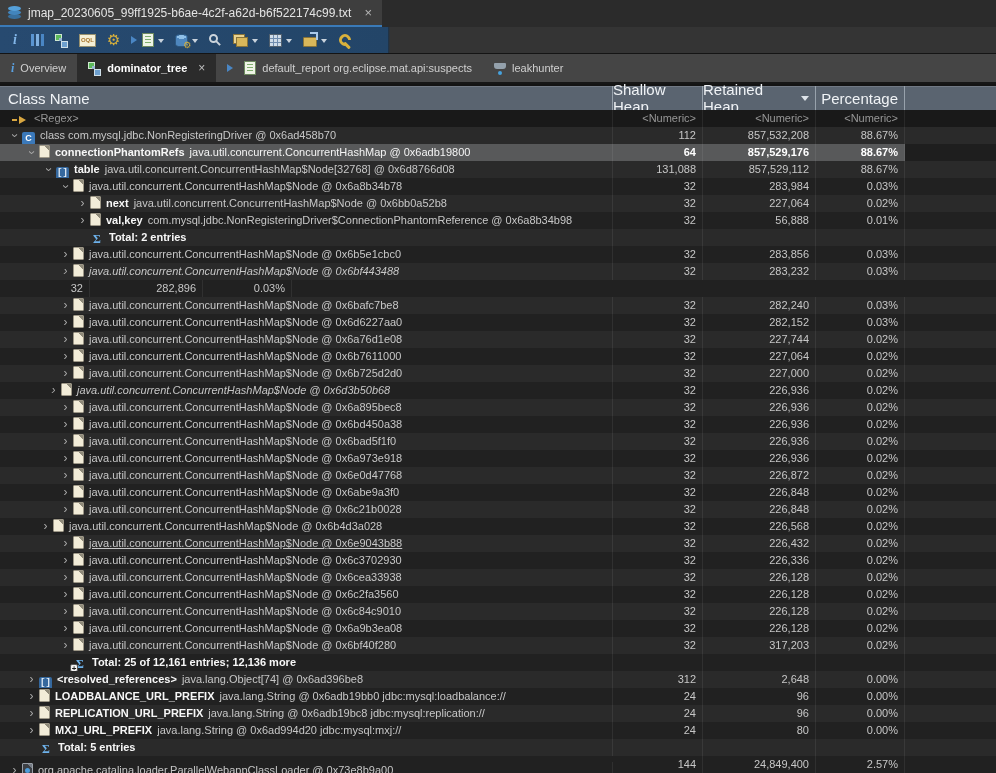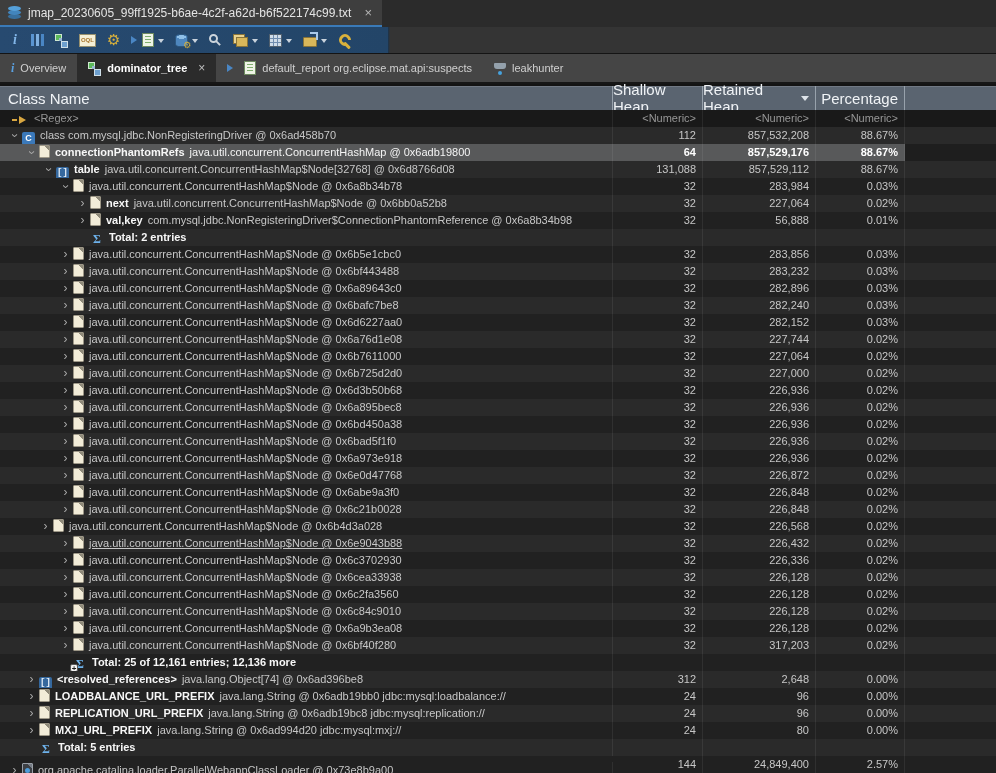--- a/index.html
+++ b/index.html
@@ -279,28 +279,27 @@
           <div class="fillc"></div>
         </div>
         <div class="trow dark">
           <div class="cell name" style="padding-left: 58px;"><span class="chev closed">›</span><i class="ric page"></i><span class="rest">java.util.concurrent.ConcurrentHashMap$Node @ 0x6b5e1cbc0</span></div>
           <div class="cell num c0">32</div>
           <div class="cell num c1">283,856</div>
           <div class="cell num c2">0.03%</div>
           <div class="fillc"></div>
         </div>
         <div class="trow light">
-          <div class="cell name" style="padding-left: 58px;"><span class="chev closed">›</span><i class="ric page"></i><span class="rest">java.util.concurrent.ConcurrentHashMap$Node @ 0x6bf443488</span></div>
+          <div class="cell name" style="padding-left: 58px; font-style: italic;"><span class="chev closed">›</span><i class="ric page"></i><span class="rest">java.util.concurrent.ConcurrentHashMap$Node @ 0x6bf443488</span></div>
           <div class="cell num c0">32</div>
           <div class="cell num c1">283,232</div>
           <div class="cell num c2">0.03%</div>
           <div class="fillc"></div>
         </div>
         <div class="trow dark">
-          <div class="cell name" style="padding-left: 58px;"><span class="chev closed">›</span><i class="ric page"></i><span class="rest">java.util.concurrent.ConcurrentHashMap$Node @ 0x6a89643c0</span></div>
           <div class="cell num c0">32</div>
           <div class="cell num c1">282,896</div>
           <div class="cell num c2">0.03%</div>
           <div class="fillc"></div>
         </div>
         <div class="trow light">
           <div class="cell name" style="padding-left: 58px;"><span class="chev closed">›</span><i class="ric page"></i><span class="rest">java.util.concurrent.ConcurrentHashMap$Node @ 0x6bafc7be8</span></div>
           <div class="cell num c0">32</div>
           <div class="cell num c1">282,240</div>
           <div class="cell num c2">0.03%</div>
@@ -328,21 +327,21 @@
           <div class="fillc"></div>
         </div>
         <div class="trow light">
           <div class="cell name" style="padding-left: 58px;"><span class="chev closed">›</span><i class="ric page"></i><span class="rest">java.util.concurrent.ConcurrentHashMap$Node @ 0x6b725d2d0</span></div>
           <div class="cell num c0">32</div>
           <div class="cell num c1">227,000</div>
           <div class="cell num c2">0.02%</div>
           <div class="fillc"></div>
         </div>
         <div class="trow dark">
-          <div class="cell name" style="padding-left: 58px;"><span class="chev closed">›</span><i class="ric page"></i><span class="rest">java.util.concurrent.ConcurrentHashMap$Node @ 0x6d3b50b68</span></div>
+          <div class="cell name" style="padding-left: 46px; font-style: italic;"><span class="chev closed">›</span><i class="ric page"></i><span class="rest">java.util.concurrent.ConcurrentHashMap$Node @ 0x6d3b50b68</span></div>
           <div class="cell num c0">32</div>
           <div class="cell num c1">226,936</div>
           <div class="cell num c2">0.02%</div>
           <div class="fillc"></div>
         </div>
         <div class="trow light">
           <div class="cell name" style="padding-left: 58px;"><span class="chev closed">›</span><i class="ric page"></i><span class="rest">java.util.concurrent.ConcurrentHashMap$Node @ 0x6a895bec8</span></div>
           <div class="cell num c0">32</div>
           <div class="cell num c1">226,936</div>
           <div class="cell num c2">0.02%</div>

